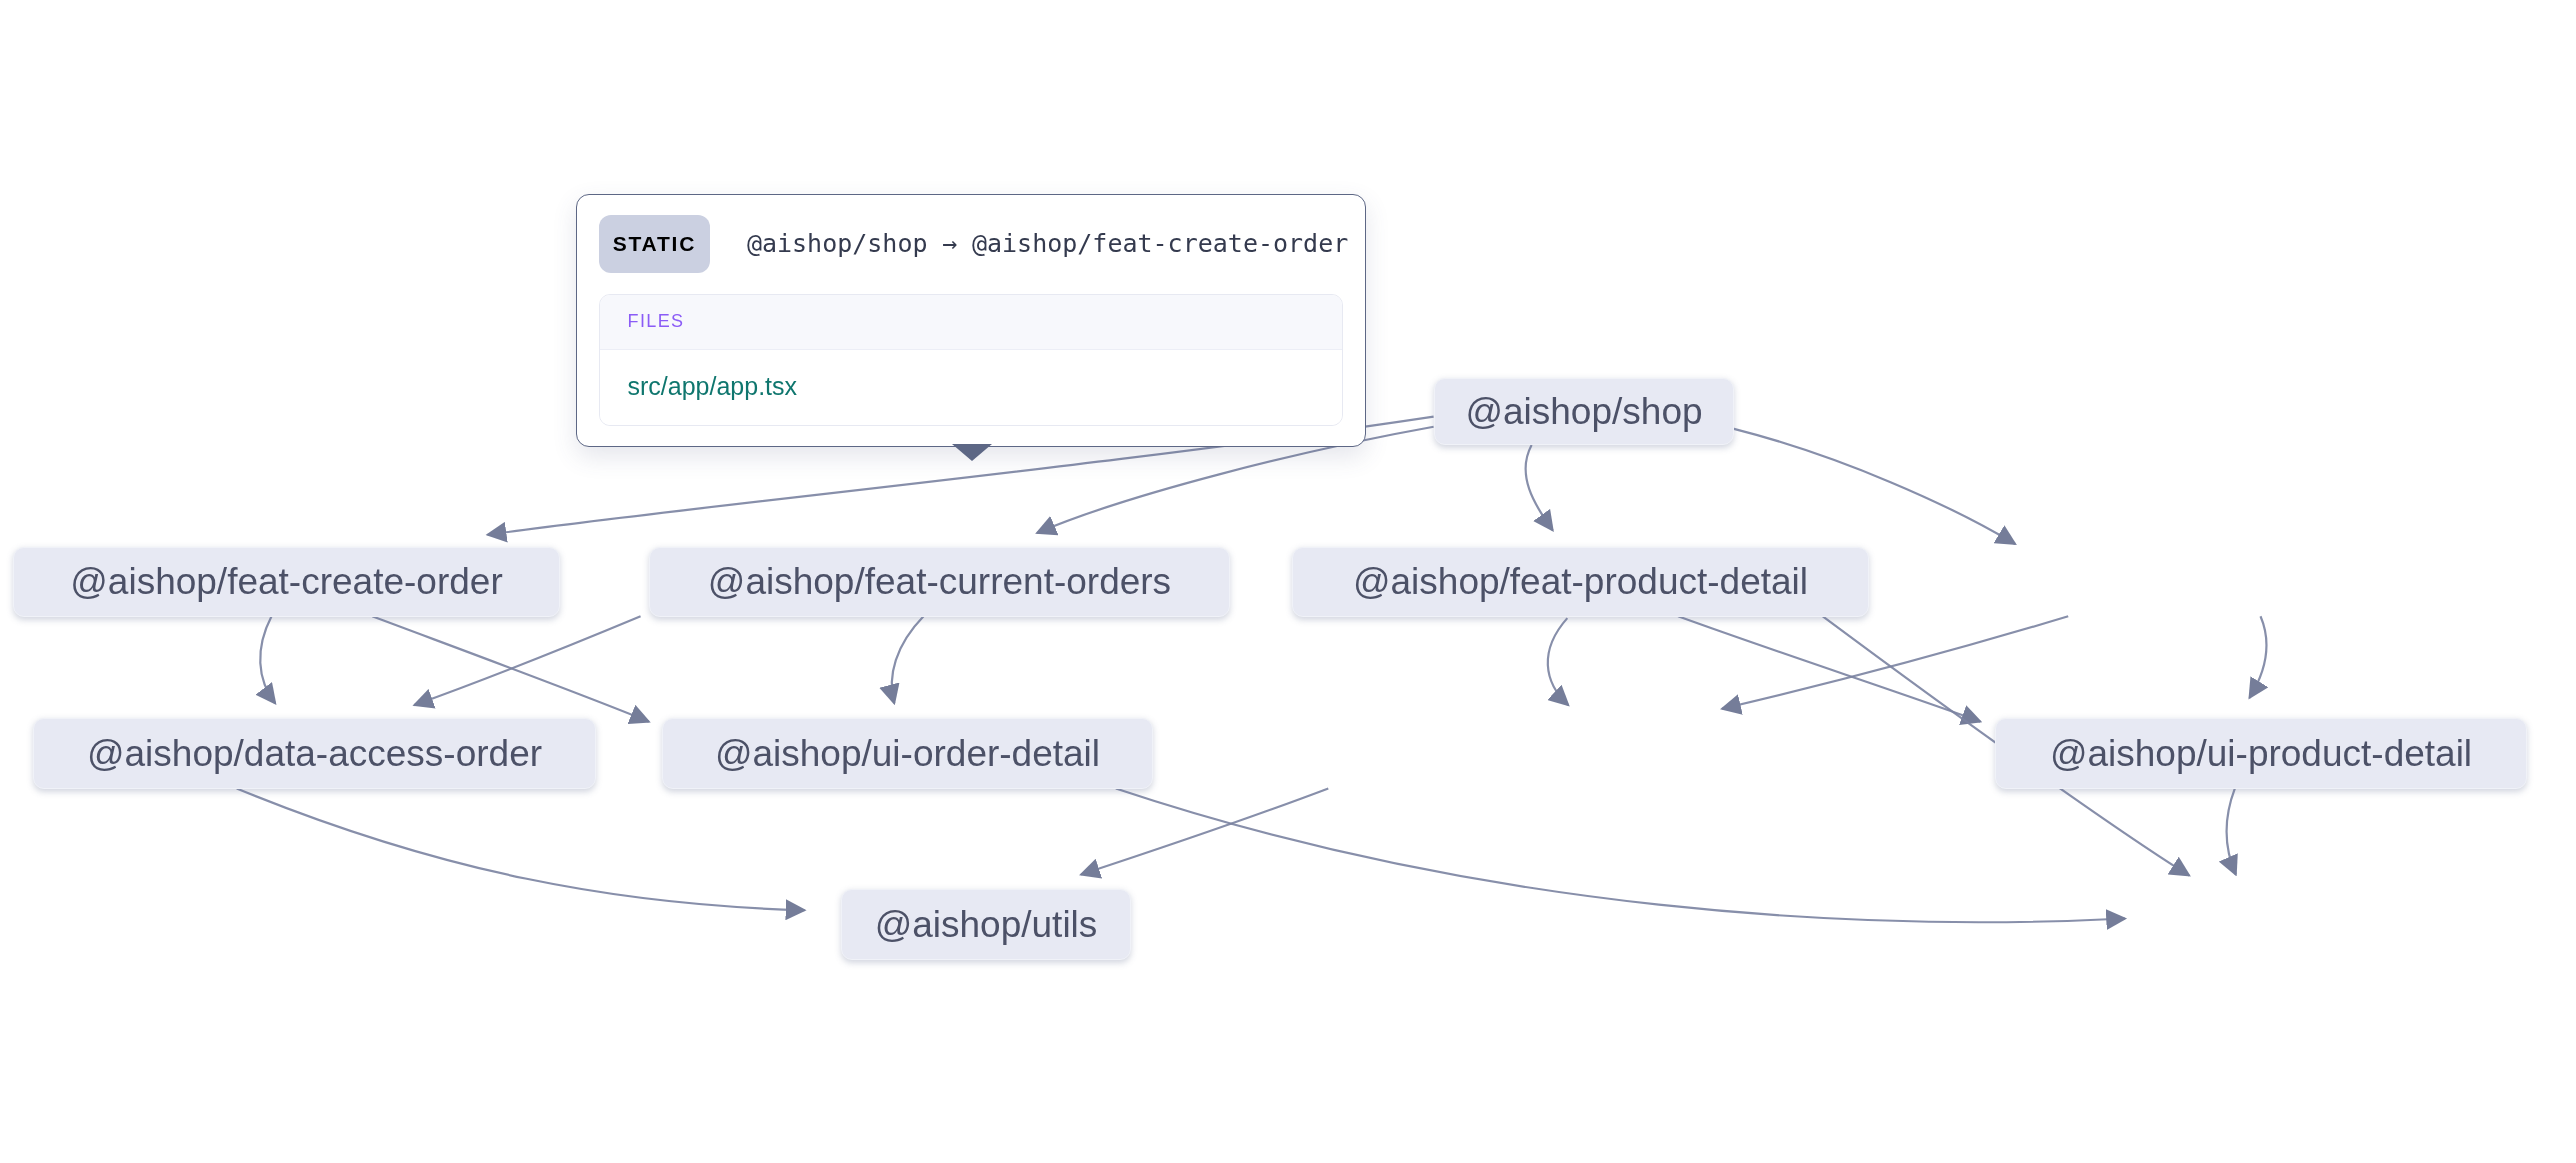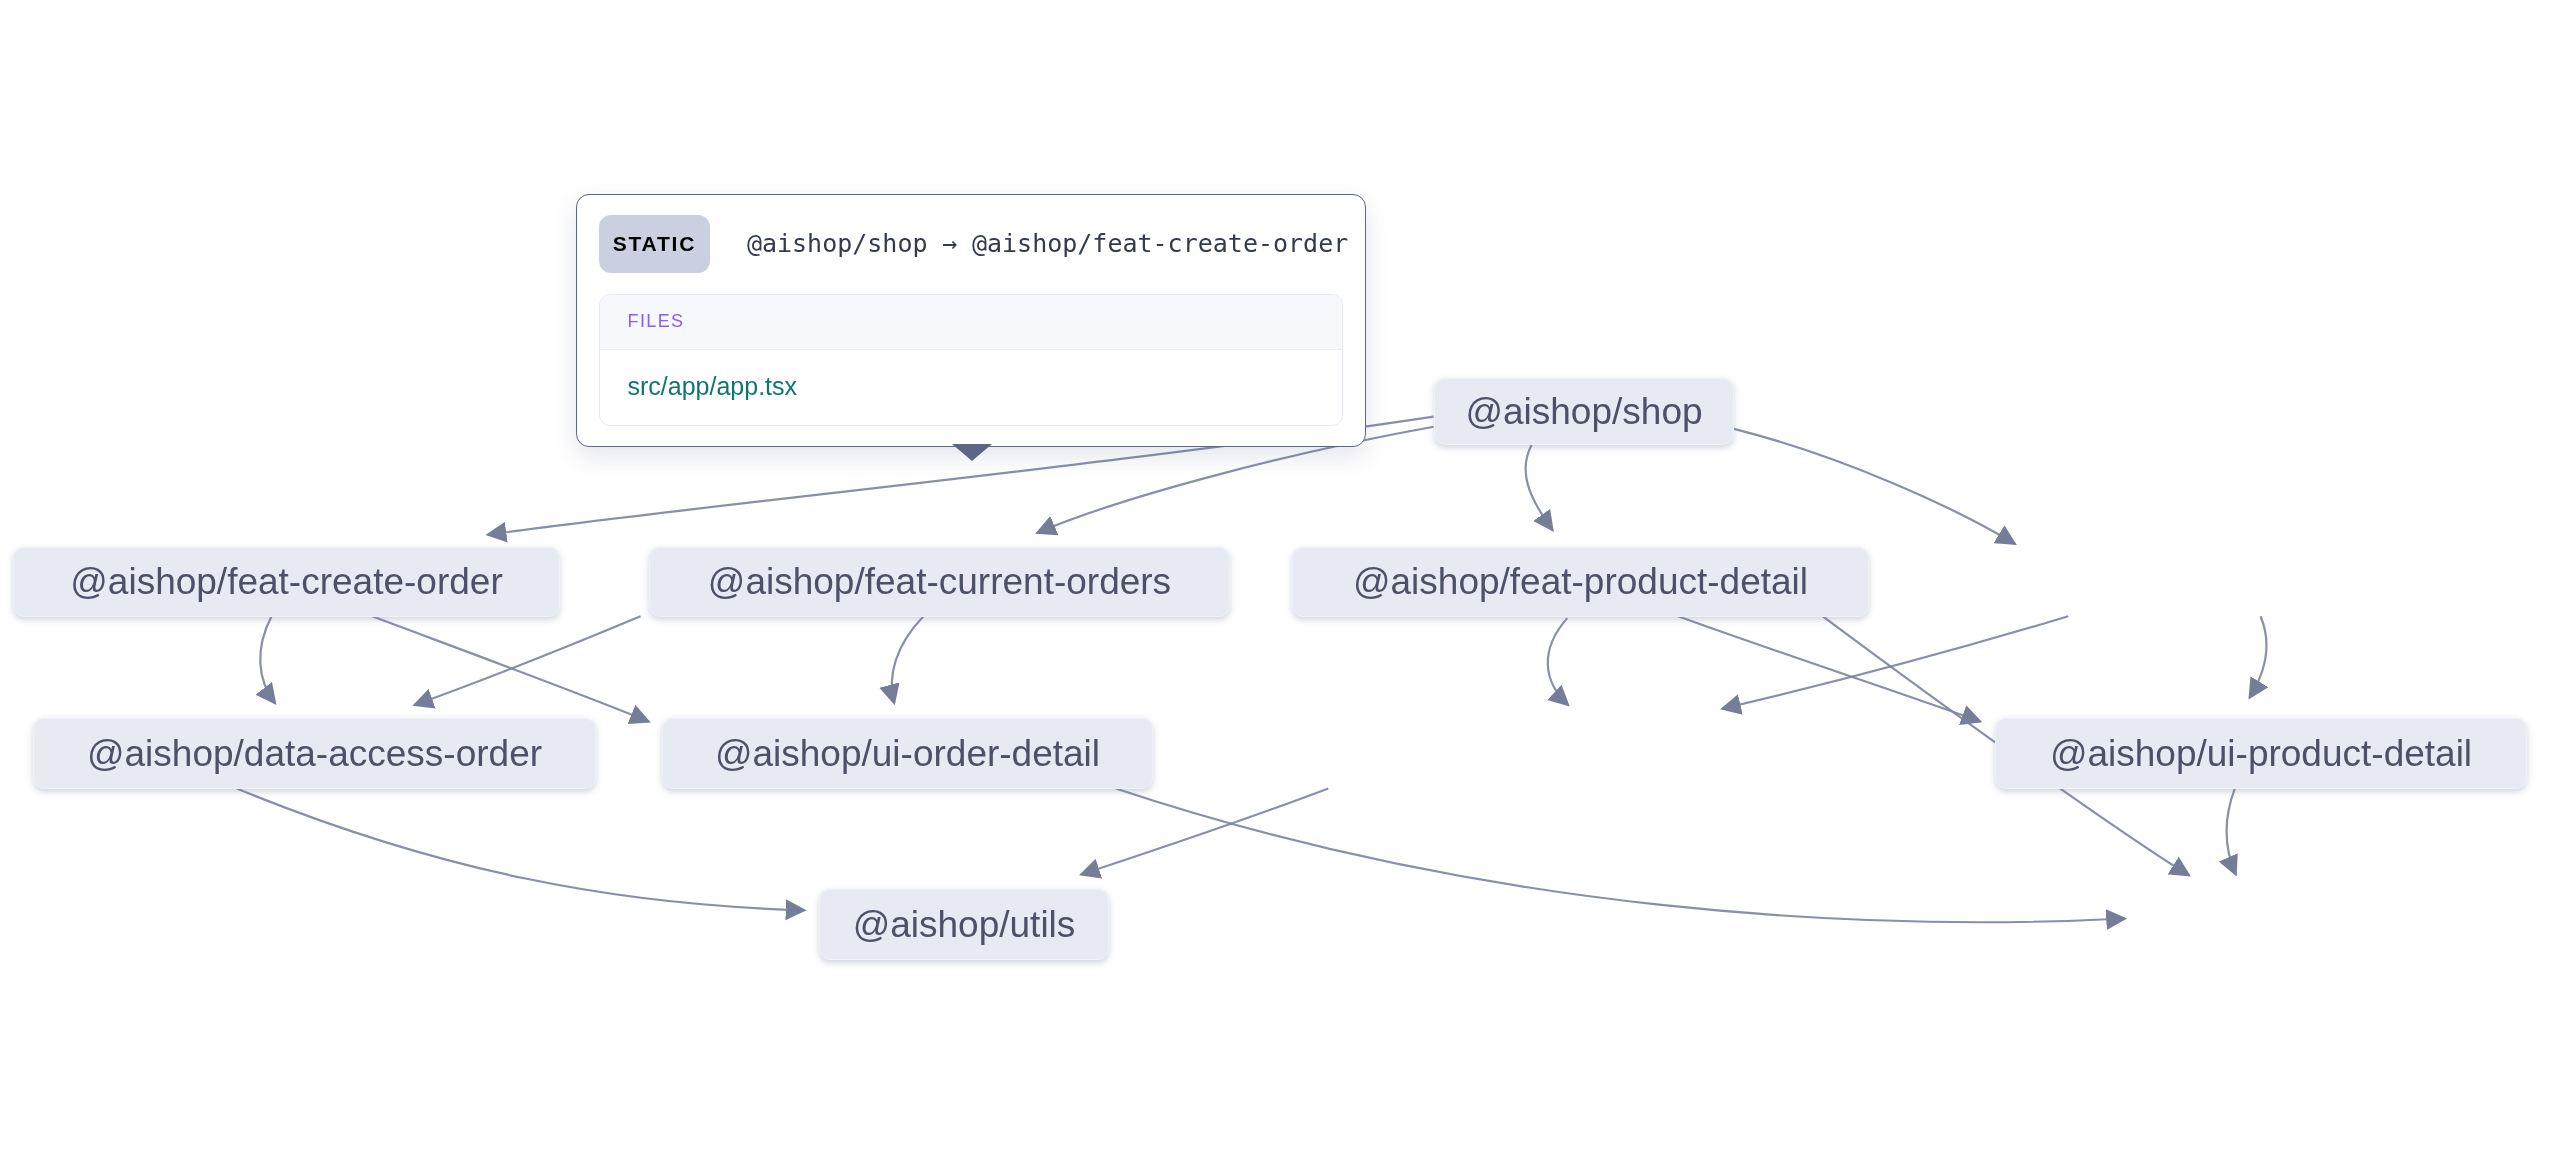--- a/index.html
+++ b/index.html
@@ -82,21 +82,21 @@
   </svg>
 
   <div id="node-layer">
       <div class="node" style="left: 1434px; top: 378px; width: 300px; height: 67px;">@aishop/shop</div>
       <div class="node" style="left: 13px; top: 547px; width: 547px; height: 70px;">@aishop/feat-create-order</div>
       <div class="node" style="left: 649px; top: 547px; width: 581px; height: 70px;">@aishop/feat-current-orders</div>
       <div class="node" style="left: 1292px; top: 547px; width: 577px; height: 70px;">@aishop/feat-product-detail</div>
       <div class="node" style="left: 33px; top: 718px; width: 563px; height: 71px;">@aishop/data-access-order</div>
       <div class="node" style="left: 662px; top: 718px; width: 491px; height: 71px;">@aishop/ui-order-detail</div>
       <div class="node" style="left: 1995px; top: 718px; width: 532px; height: 71px;">@aishop/ui-product-detail</div>
-      <div class="node" style="left: 819px; top: 889px; width: 290px; height: 71px;">@aishop/utils</div>
+      <div class="node" style="left: 841px; top: 889px; width: 290px; height: 71px;">@aishop/utils</div>
     </div>
 
   <div id="tooltip" class="tooltip" style="left: 576px; top: 194px; width: 790px; height: 253px;">
     <div class="tooltip-header">
       <span class="badge">STATIC</span>
       <span class="dep">
         <span>@aishop/shop</span>
         <span>→</span>
         <span>@aishop/feat-create-order</span>
       </span>

